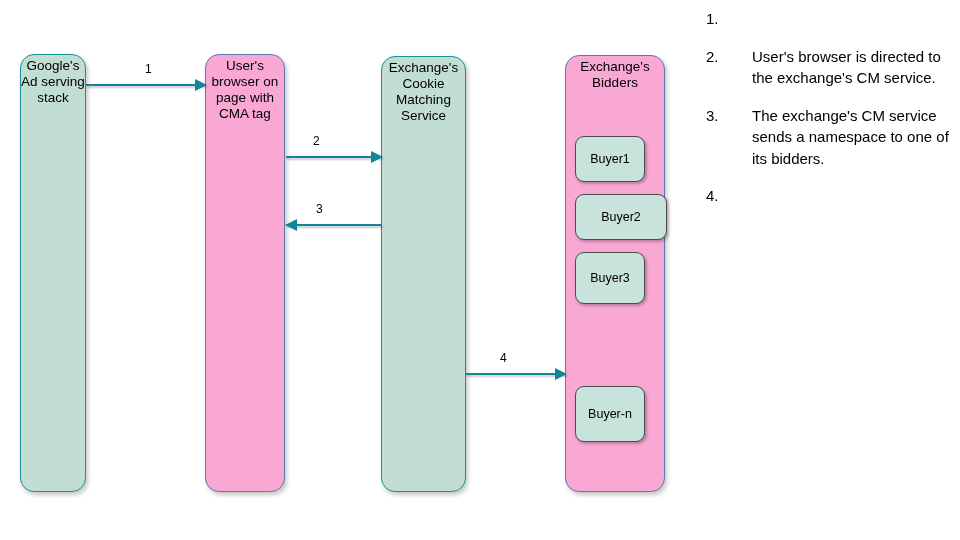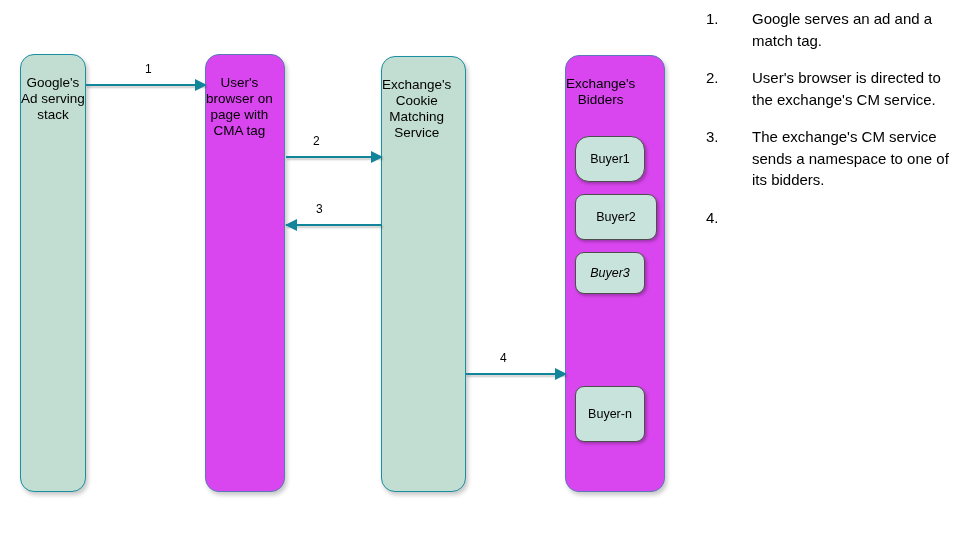--- a/index.html
+++ b/index.html
@@ -22,33 +22,33 @@
     left: 0; top: 0;
     width: 700px; height: 540px;
   }
 
   .lane {
     position: absolute;
     box-sizing: border-box;
     border-radius: 14px;
     display: flex;
     flex-direction: column;
-    align-items: flex-start;
+    align-items: center;
     text-align: center;
     font-size: 13.5px;
     line-height: 16px;
-    padding-top: 20px;
+    padding-top: 3px;
     box-shadow: 2px 3px 4px rgba(0,0,0,0.22);
   }
   .lane-green {
     background: #c2ded3;
     border: 1.4px solid #1a8fa0;
   }
   .lane-blue {
-    background: #d946ef;
+    background: #f9a8d4;
     border: 1.4px solid #5b79b8;
   }
   .lane-title { white-space: pre-line; }
 
   .buyer {
     position: absolute;
     box-sizing: border-box;
     background: #c8e2dc;
     border: 1.3px solid #4d4d4d;
     border-radius: 9px;
@@ -130,27 +130,27 @@
 Cookie
 Matching
 Service</div>
   </div>
 
   <div class="lane lane-blue" style="left:565px; top:55px; width:100px; height:437px;">
     <div class="lane-title">Exchange's
 Bidders</div>
   </div>
 
-  <div class="buyer" style="left:575px; top:136px; width:70px; height:46px;border-radius:14px;">
+  <div class="buyer" style="left:575px; top:136px; width:70px; height:46px;">
     <span>Buyer1</span>
   </div>
-  <div class="buyer" style="left:575px; top:194px; width:82px; height:46px;">
+  <div class="buyer" style="left:575px; top:194px; width:92px; height:46px;">
     <span>Buyer2</span>
   </div>
-  <div class="buyer" style="left:575px; top:252px; width:70px; height:42px;font-style:italic;">
+  <div class="buyer" style="left:575px; top:252px; width:70px; height:52px;">
     <span>Buyer3</span>
   </div>
   <div class="buyer" style="left:575px; top:386px; width:70px; height:56px;">
     <span>Buyer-n</span>
   </div>
 
   <div class="arrow right" style="left:86px; top:84px; width:120px;"></div>
   <div class="arrow-label" style="left:145px; top:62px;">1</div>
 
   <div class="arrow right" style="left:286px; top:156px; width:96px;"></div>
@@ -160,21 +160,20 @@
   <div class="arrow-label" style="left:316px; top:202px;">3</div>
 
   <div class="arrow right" style="left:466px; top:373px; width:100px;"></div>
   <div class="arrow-label" style="left:500px; top:351px;">4</div>
 
 </div>
 
 <div id="legend">
   <div class="legend-item">
     <div class="legend-num">1.</div>
-    <div class="legend-text">Google serves an ad and a match tag.</div>
   </div>
   <div class="legend-item">
     <div class="legend-num">2.</div>
     <div class="legend-text">User's browser is directed to the exchange's CM service.</div>
   </div>
   <div class="legend-item">
     <div class="legend-num">3.</div>
     <div class="legend-text">The exchange's CM service sends a namespace to one of its bidders.</div>
   </div>
   <div class="legend-item">

